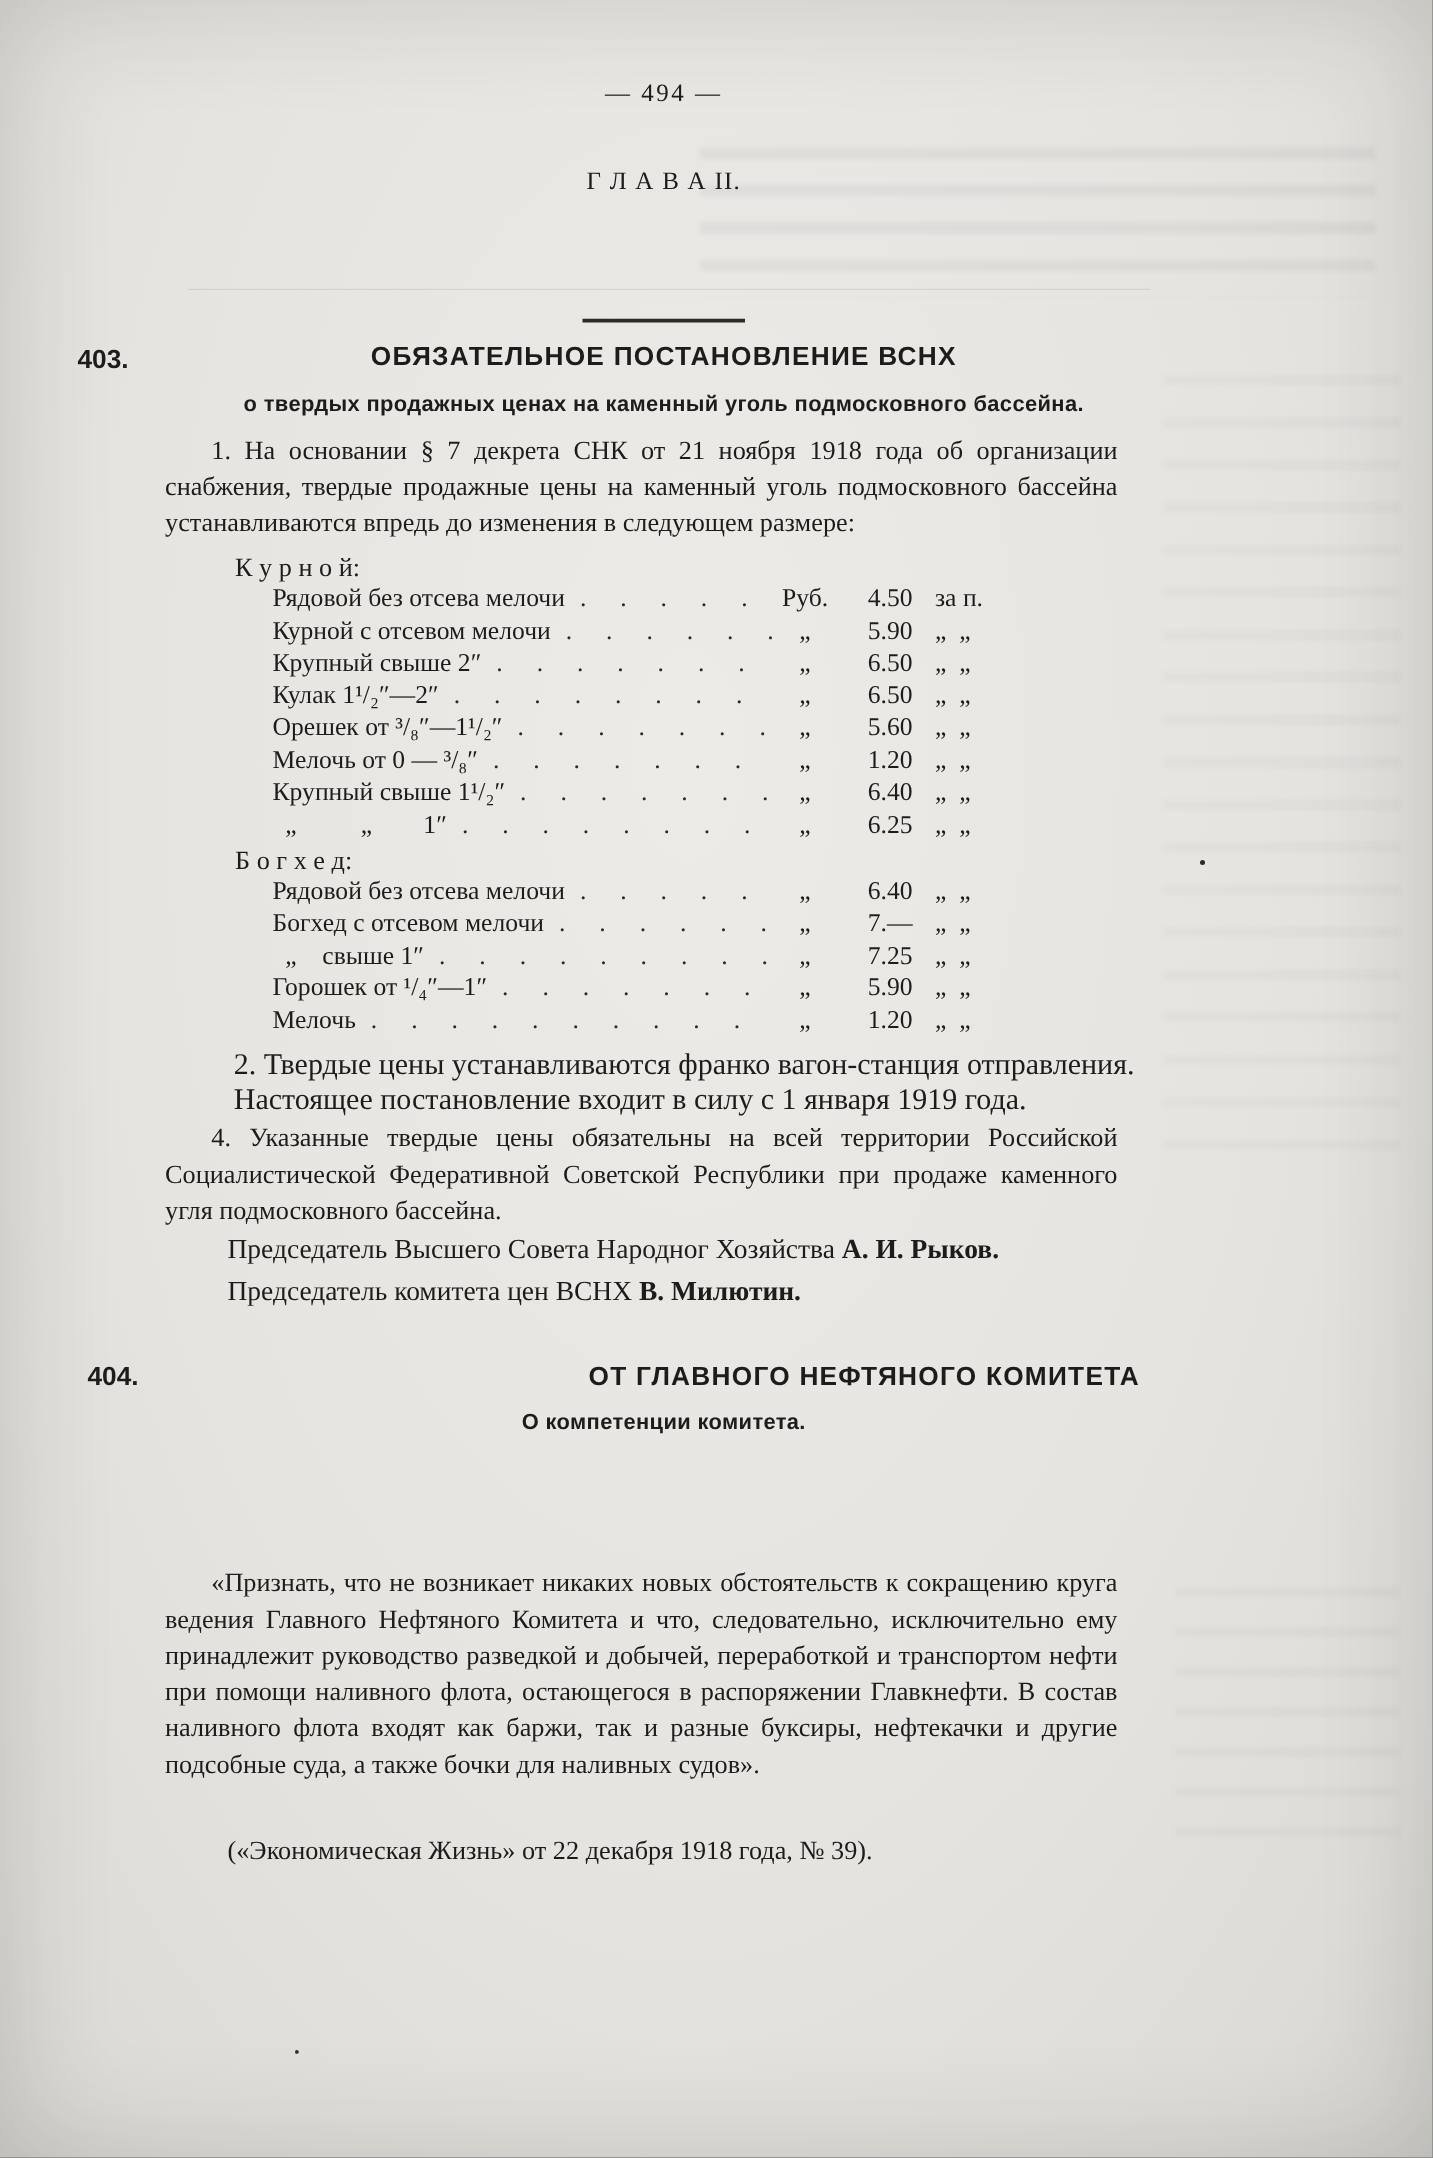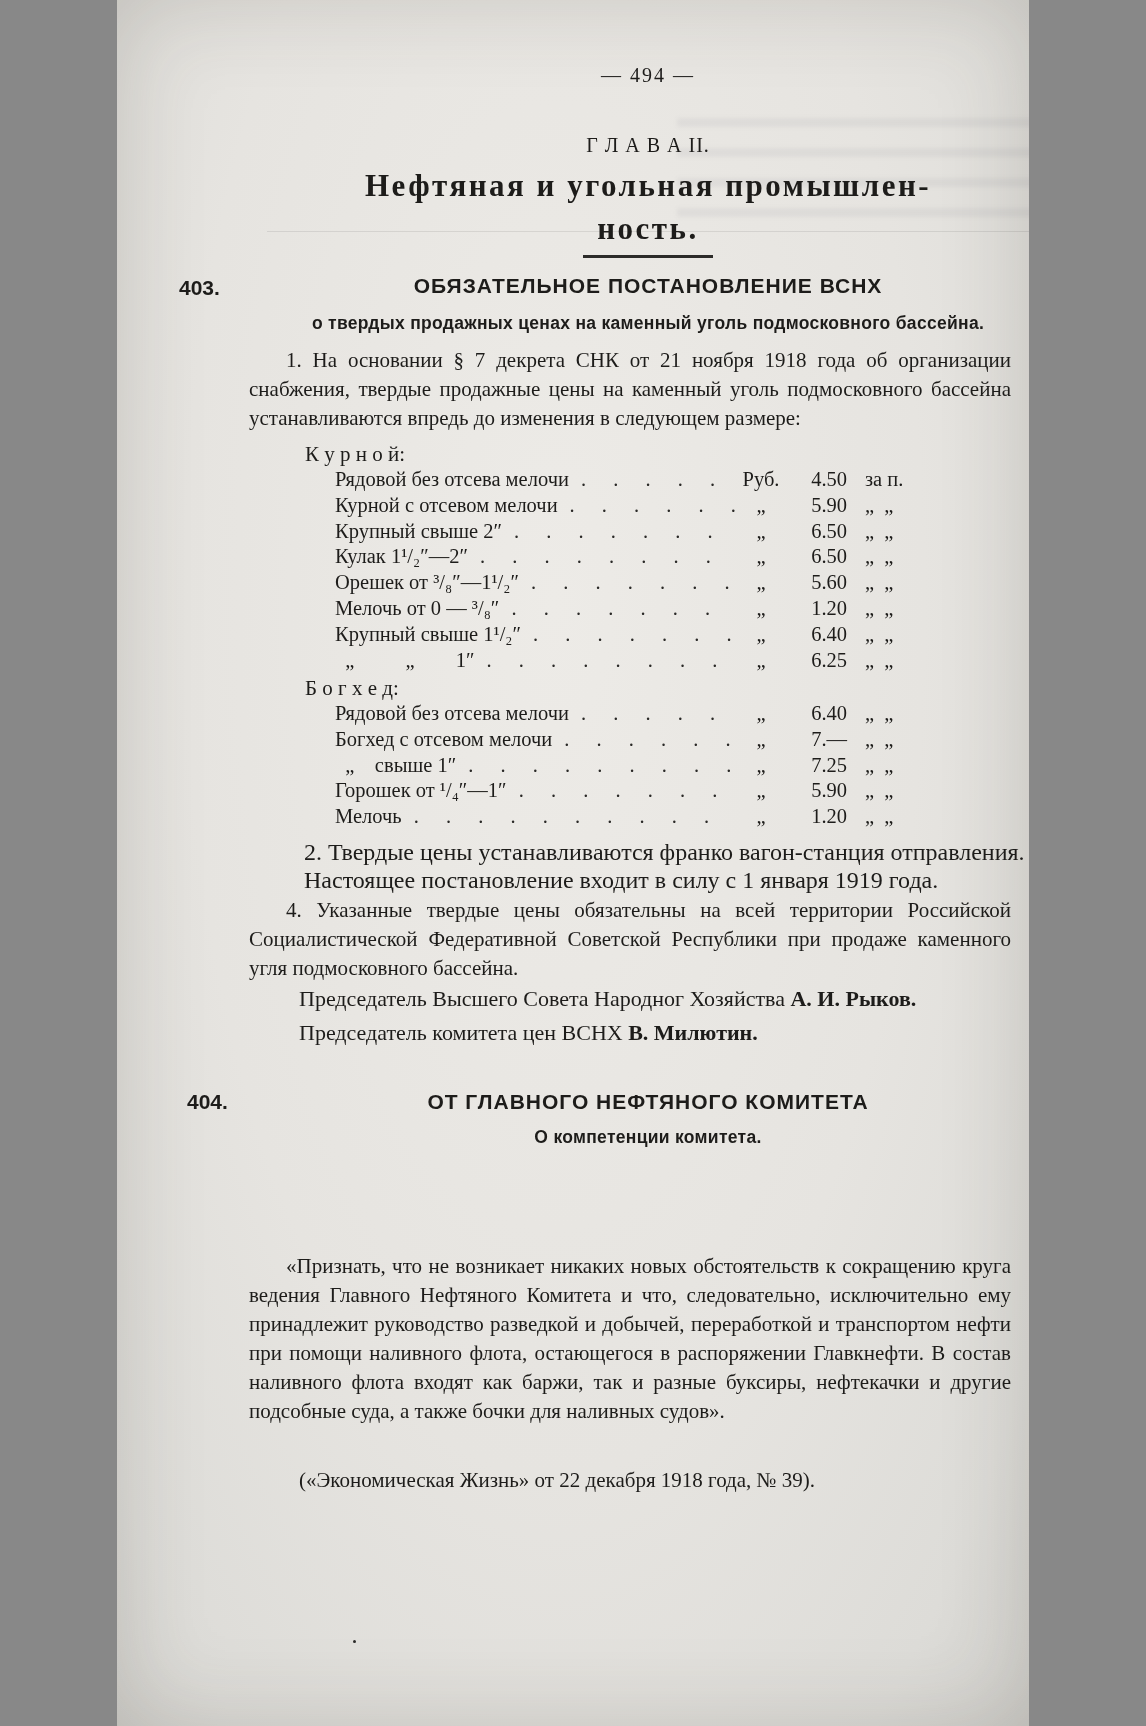--- a/index.html
+++ b/index.html
@@ -1,39 +1,39 @@
 <!DOCTYPE html>
 <html><head>
 <meta charset="utf-8">
 <style>
   html,body{margin:0;padding:0;background:#888;}
   .page{
     position:relative;
-    width:912px;height:1726px;
+    width:1146px;height:1726px;
     margin:0 auto;
     background:
       radial-gradient(ellipse at 48% 35%, #edebe7 0%, #e6e4e0 55%, #dddcd8 85%, #d3d2ce 100%);
     box-shadow: inset 0 0 90px rgba(60,55,45,0.18);
     font-family:"Liberation Serif","DejaVu Serif",serif;
     color:#1d1c1a;
     overflow:hidden;
   }
   .abs{position:absolute;}
   .center-block{left:150px;width:762px;text-align:center;}
   .page-number{top:64px;font-size:20px;letter-spacing:2px;}
   .chapter{top:134px;font-size:20px;letter-spacing:1px;}
   .chapter-title{top:164px;font-size:31px;font-weight:bold;letter-spacing:2.5px;line-height:43px;}
   .faint-line{top:231px;left:150px;width:770px;border-top:1px solid rgba(40,40,40,0.10);}
   .title-rule{top:255px;left:466px;width:130px;border-top:3px solid #2c2b29;}
   .sec-num{font-family:"Liberation Sans","DejaVu Sans",sans-serif;font-weight:bold;font-size:21px;}
   .sec-num-403{top:276px;left:62px;}
   .sec-num-404{top:1090px;left:70px;}
   .decree-heading{font-family:"Liberation Sans","DejaVu Sans",sans-serif;font-weight:bold;font-size:21px;letter-spacing:1px;}
   .heading-403{top:274px;}
-  .heading-404{top:1090px;}
+  .heading-404{top:1090px;text-align:right;}
   .decree-subheading{font-family:"Liberation Sans","DejaVu Sans",sans-serif;font-weight:bold;font-size:17.5px;letter-spacing:0.3px;}
   .sub-403{top:313px;}
   .sub-404{top:1127px;}
   .para{left:132px;width:762px;font-size:21px;line-height:29px;text-align:justify;text-indent:37px;}
   .para-one-line{left:150px;width:762px;font-size:24px;line-height:29px;text-indent:37px;white-space:nowrap;}
   .para1-403{top:346px;}
   .para2-403{top:838px;}
   .para3-403{top:866px;}
   .para4-403{top:896px;}
   .para1-404{top:1168px;}
@@ -83,24 +83,20 @@
   <div class="ghost ghost-top"></div>
   <div class="ghost ghost-right"></div>
   <div class="ghost ghost-lower"></div>
   <div class="speck speck1"></div>
   <div class="speck speck2"></div>
 
   <div class="abs center-block page-number">— 494 —</div>
 
   <div class="abs center-block chapter">Г Л А В А  II.</div>
 
-  <div class="abs center-block chapter-title">
-    <div>Нефтяная и угольная промышлен-</div>
-    <div>ность.</div>
-  </div>
 
   <div class="abs faint-line"></div>
   <div class="abs title-rule"></div>
 
   <div class="abs sec-num sec-num-403">403.</div>
   <div class="abs center-block decree-heading heading-403">ОБЯЗАТЕЛЬНОЕ ПОСТАНОВЛЕНИЕ ВСНХ</div>
   <div class="abs center-block decree-subheading sub-403">о твердых продажных ценах на каменный уголь подмосковного бассейна.</div>
 
   <div class="abs para para1-403">1. На основании § 7 декрета СНК от 21 ноября 1918 года об организации снабжения, твердые продажные цены на каменный уголь подмосковного бассейна устанавливаются впредь до изменения в следующем размере:</div>
 

